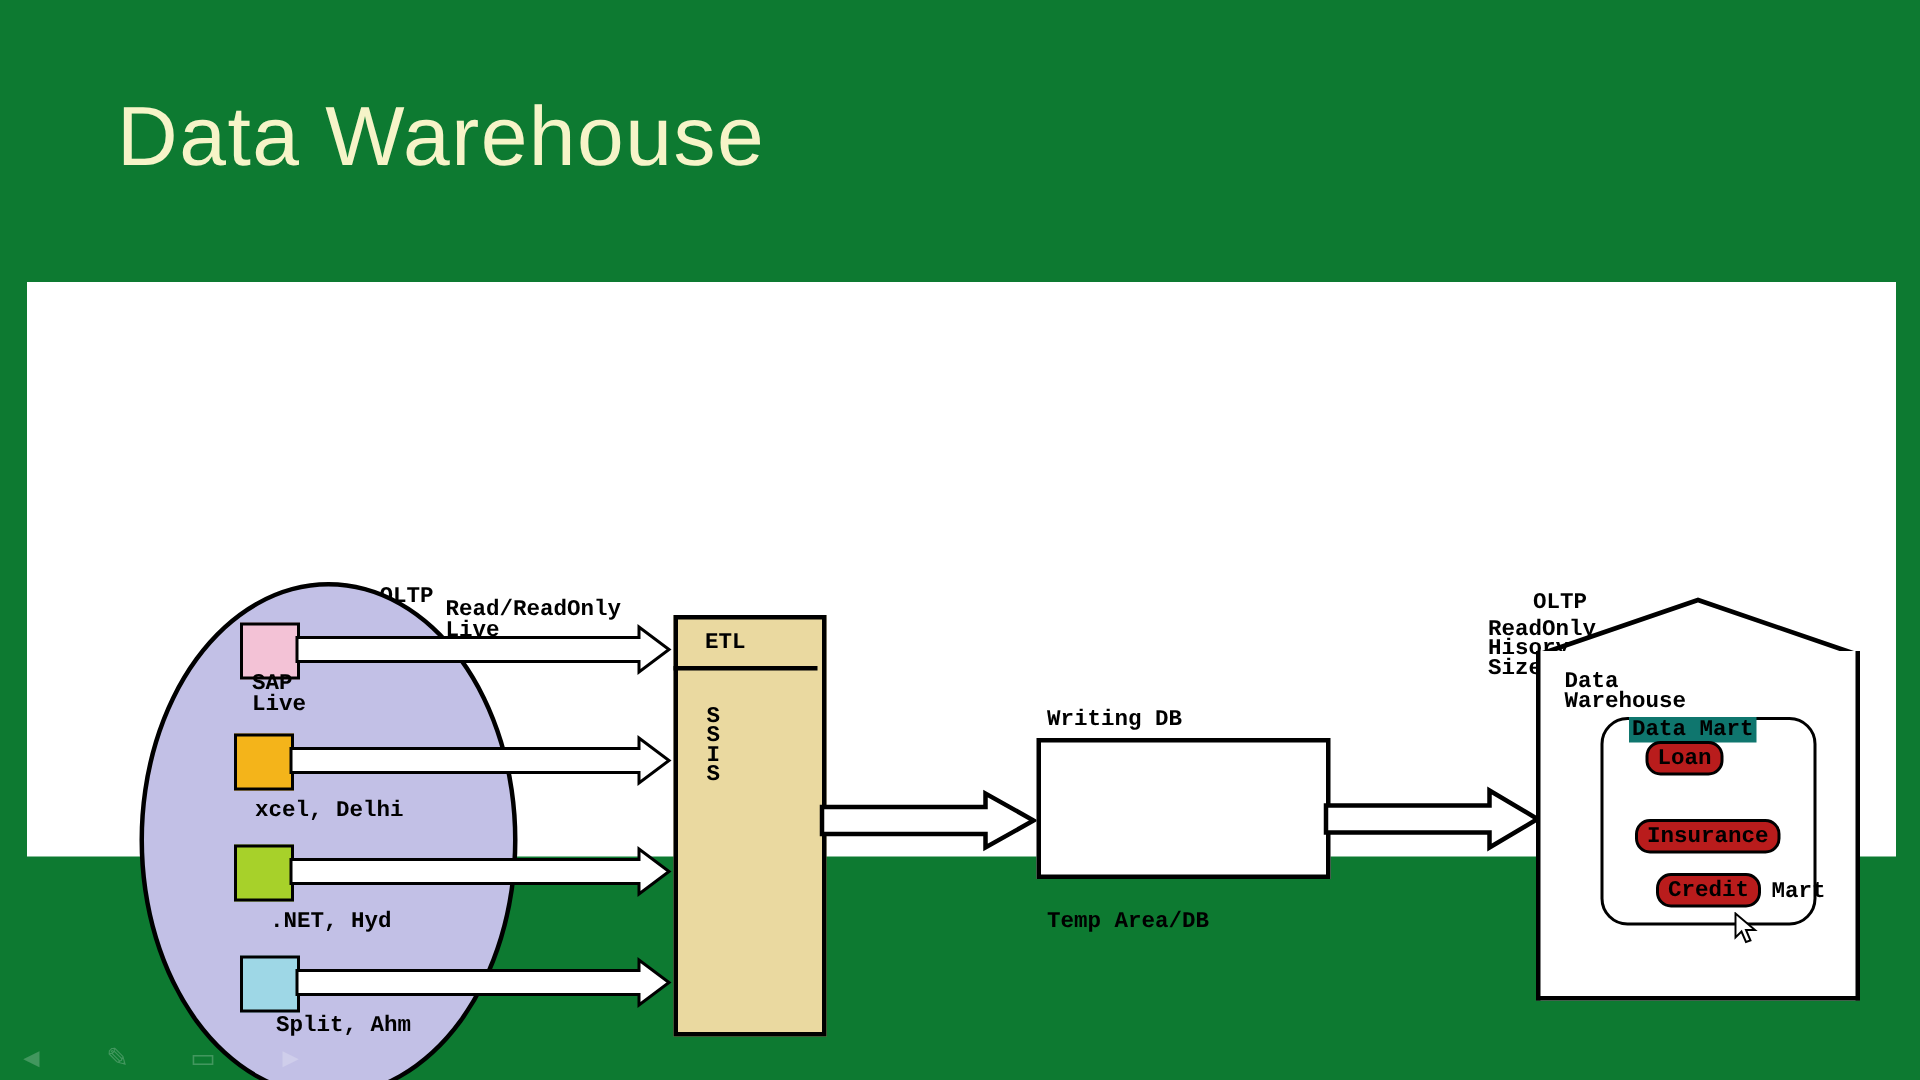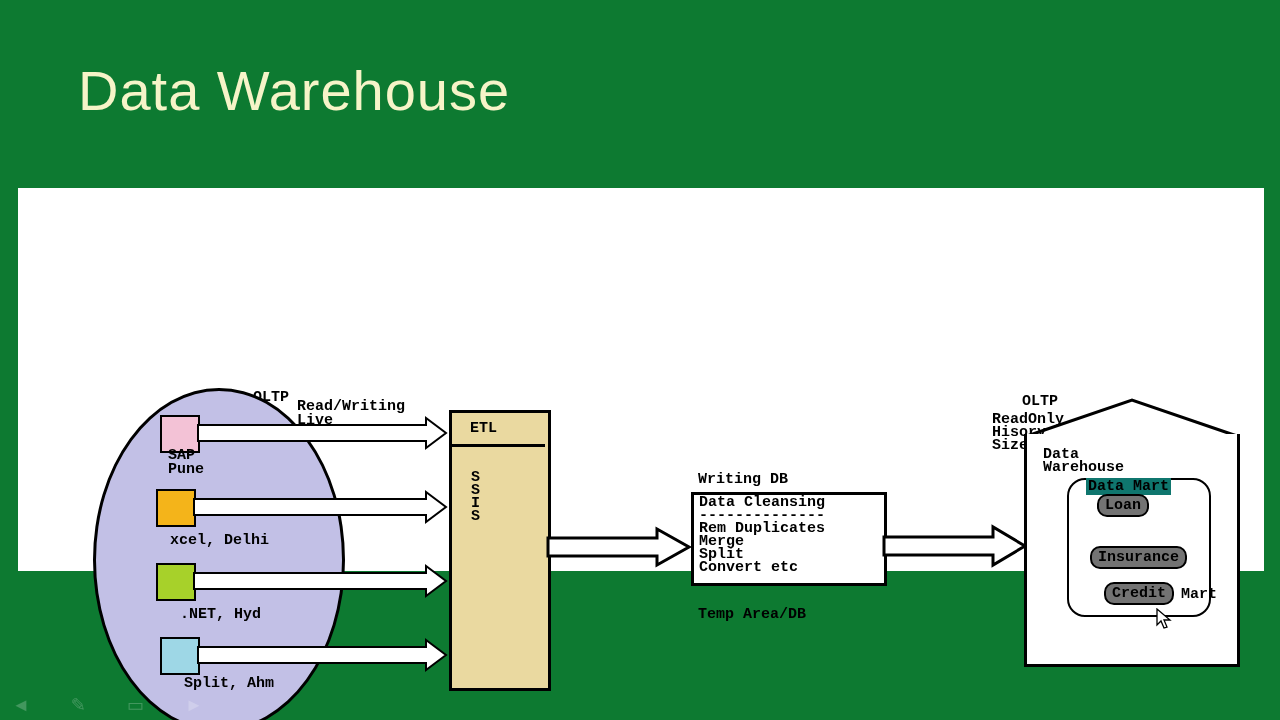--- a/index.html
+++ b/index.html
@@ -18,46 +18,46 @@
   
   .etl-box{position:absolute;left:431px;top:222px;width:96px;height:275px;border:3px solid #000;background:#ead9a0}
   .etl-sep{position:absolute;left:431px;top:256px;width:96px;height:0;border-top:3px solid #000}
   
   .stg-box{position:absolute;left:673px;top:304px;width:190px;height:88px;border:3px solid #000;background:#fff}
   
   .house-roof{position:absolute;left:1006px;top:208px}
   .house-body{position:absolute;left:1006px;top:246px;width:210px;height:230px;border:3px solid #000;border-top:none;background:#fff}
   .roof-svg{display:block}
   .dm-frame{position:absolute;left:1049px;top:290px;width:140px;height:135px;border:2px solid #000;border-radius:18px;background:#fff}
-  .dm-cell{position:absolute;border:2px solid #000;border-radius:10px;text-align:left;padding:1px 6px;background:#737373}
+  .dm-cell{position:absolute;border:2px solid #000;border-radius:10px;text-align:left;padding:1px 6px;background:#b91c1c}
   
   .arrow{position:absolute}
   
   .cursor{position:absolute;left:1138px;top:420px}
   
   .nav{position:absolute;left:12px;top:694px;color:rgba(255,255,255,.22);font-size:18px;letter-spacing:18px}
 </style>
 </head>
 <body>
 
 <div class="slide">
 
   <div class="title">Data Warehouse</div>
 
   <div class="canvas">
 
     <div class="mono lbl" style="left:235px;top:201px">OLTP</div>
-    <div class="mono lbl" style="left:279px;top:212px;line-height:14px">Read/Writing
+    <div class="mono lbl" style="left:279px;top:212px;line-height:14px">Read/ReadOnly
 Live</div>
 
     <div class="oltp-ellipse"></div>
 
     <div class="src-box src-sap"></div>
     <div class="mono lbl" style="left:150px;top:261px;line-height:14px">SAP
-Pune</div>
+Live</div>
 
     <div class="src-box src-xcel"></div>
     <div class="mono lbl" style="left:152px;top:344px">xcel, Delhi</div>
 
     <div class="src-box src-net"></div>
     <div class="mono lbl" style="left:162px;top:418px">.NET, Hyd</div>
 
     <div class="src-box src-oracle"></div>
     <div class="mono lbl" style="left:166px;top:487px">Split, Ahm</div>
 
@@ -91,26 +91,20 @@
 S</div>
 
     <svg class="arrow" style="left:527px;top:338px" width="148" height="42">
         <g fill="#fff" stroke="#000" stroke-width="3">
           <path d="M3 12 L112 12 L112 3 L144 21 L112 39 L112 30 L3 30 Z"></path>
         </g>
       </svg>
 
     <div class="mono lbl" style="left:680px;top:283px">Writing DB</div>
     <div class="stg-box"></div>
-    <div class="mono lbl" style="left:681px;top:308px;line-height:13px">Data Cleansing
---------------
-Rem Duplicates
-Merge
-Split
-Convert etc</div>
     <div class="mono lbl" style="left:680px;top:418px">Temp Area/DB</div>
 
     <svg class="arrow" style="left:863px;top:336px" width="148" height="44">
         <g fill="#fff" stroke="#000" stroke-width="3">
           <path d="M3 13 L112 13 L112 3 L144 22 L112 41 L112 31 L3 31 Z"></path>
         </g>
       </svg>
 
     <div class="mono lbl" style="left:1004px;top:205px">OLTP</div>
     <div class="mono lbl" style="left:974px;top:225px;line-height:13px">ReadOnly

